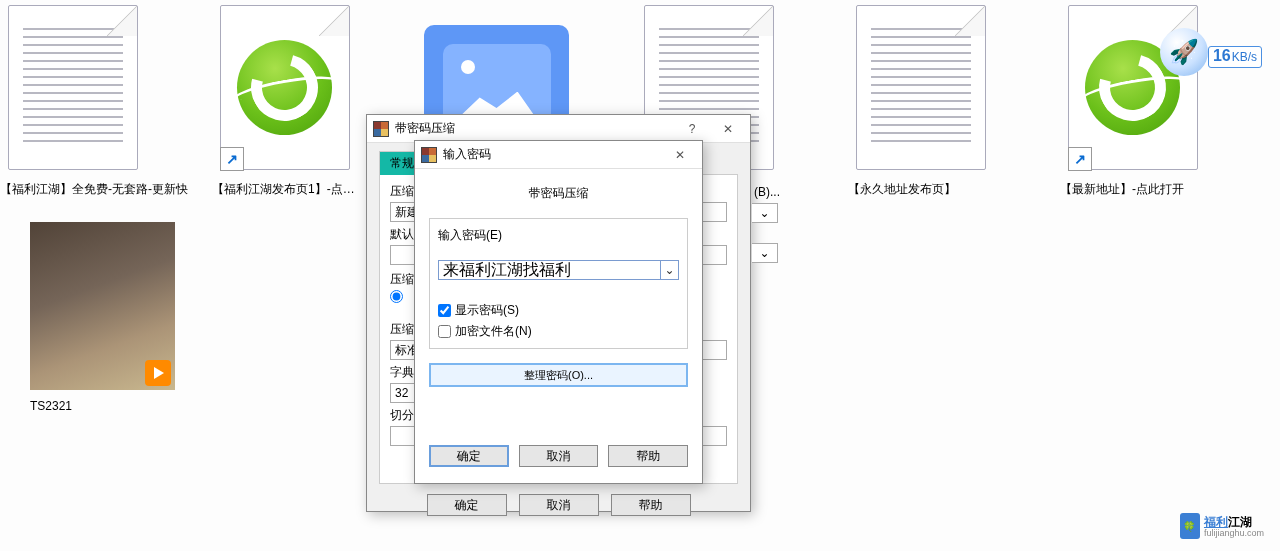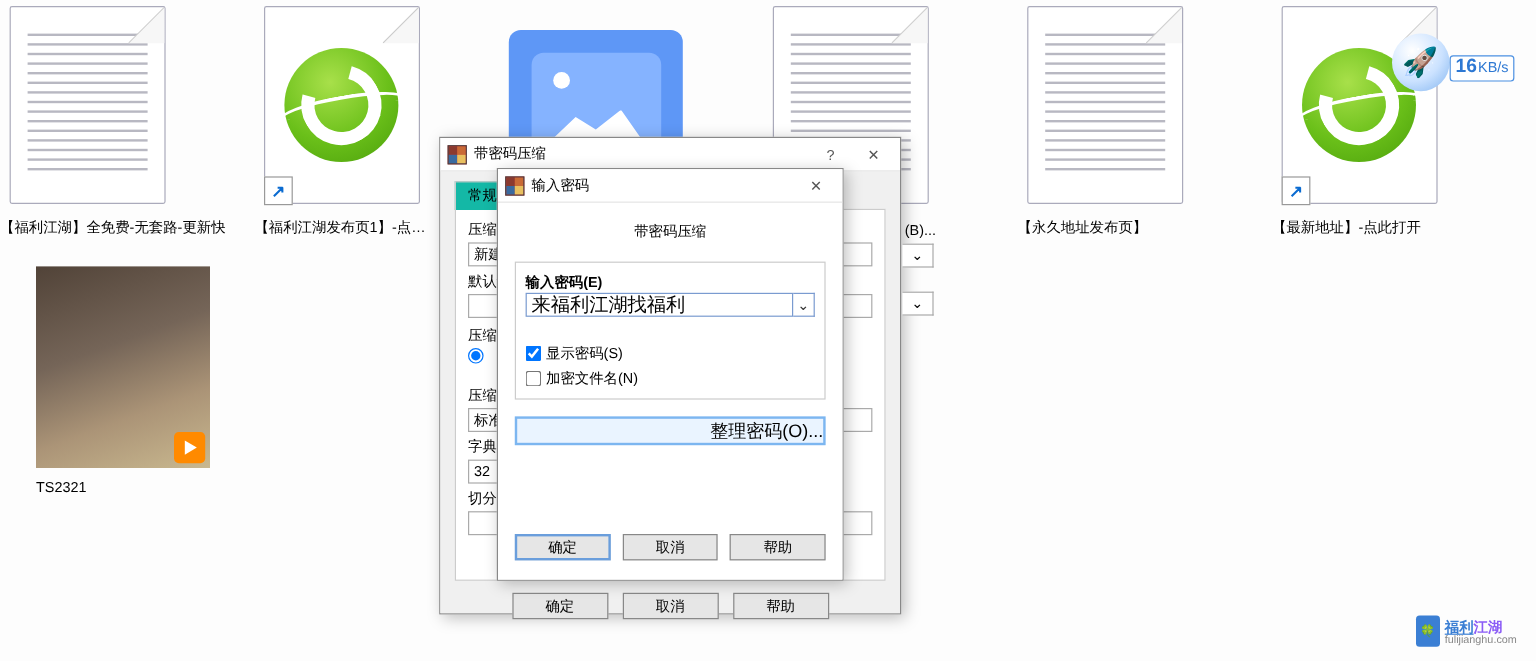--- a/index.html
+++ b/index.html
@@ -55,35 +55,35 @@
     .dlg2 { left: 414px; top: 140px; width: 289px; height: 344px; z-index: 20; }
     .dlg2 .body { padding: 10px 14px; height: calc(100% - 28px); background:#fff; display:flex; flex-direction:column; }
     .dlg2 .ctr { text-align:center; font-size:12px; margin: 6px 0 16px; }
     .dlg2 fieldset { border: 1px solid #ccc; padding: 8px; margin-bottom: 14px; }
     .dlg2 .combo { display:flex; }
     .dlg2 .combo input { flex:1; height:20px; border:1px solid #7a9bd0; padding:0 4px; font-size:16px; }
     .dlg2 .combo .dd { width:18px; height:20px; border:1px solid #7a9bd0; border-left:none; display:flex; align-items:center; justify-content:center; cursor:pointer;}
     .dlg2 .combo .dd::after { content: '⌄'; font-size:12px; color:#333; }
     .dlg2 .chkrow { display:flex; align-items:center; gap:4px; margin-top:4px; font-size:12px; }
     .dlg2 input[type=checkbox]{ width:13px; height:13px; }
-    .dlg2 .wide-btn { width: 100%; height: 24px; border: 2px solid #7cb6f0; background: #eaf4ff; font-size: 15px; cursor:pointer;text-align:right; }
+    .dlg2 .wide-btn { width: 100%; height: 24px; border: 2px solid #7cb6f0; background: #eaf4ff; font-size: 11px; cursor:pointer; }
     .dlg2 .buttons { display:flex; gap:10px; justify-content:center; margin-top:auto; margin-bottom:6px;}
     .dlg2 .buttons button:first-child { border: 2px solid #6a9edc; }
     
     .rocket { position:absolute; top:28px; right:72px; width:48px; height:48px; border-radius:50%; background: radial-gradient(circle at 35% 30%, #fff, #cbe2ff 55%, #7fb3ef); display:flex; align-items:center; justify-content:center;}
     .rocket::after { content: '🚀'; font-size: 24px; filter: hue-rotate(180deg); }
     .speed-badge { position:absolute; top:46px; right:18px; width:54px; height:22px; border:1px solid #4b90e2; border-radius: 3px; background:#fff; display:flex; align-items:baseline; justify-content:center; color:#2d78d3; font-size:10px; }
     .speed-badge .n { font-size: 16px; font-weight:bold; margin-right:1px; }
     
     .watermark { position:absolute; bottom: 12px; right: 16px; display:flex; align-items:center; gap:4px; }
     .watermark .wm-logo { width: 20px; height:26px; background:#3b7fd4; border-radius: 3px; display:flex; align-items:center; justify-content:center; color:#fff; font-size:10px;}
     .watermark .wm-logo::after { content:'🍀'; }
     .watermark .wm-txt { display:flex; flex-direction:column; line-height:1; }
     .watermark .wm-main { font-size:14px; font-weight:bold; }
-    .watermark .wm-main .a { color:#3b7fd4;text-decoration:underline;} .watermark .wm-main .b{color:#8b5cf6;}
+    .watermark .wm-main .a { color:#3b7fd4;text-decoration:underline;} .watermark .wm-main .b{color:#000000;font-family:Liberation Mono, monospace;}
     .watermark .wm-sub { font-size:9px; color:#888;}
   </style>
 </head>
 <body>
 
 <div class="desktop">
   <div class="file-icon">
     <div class="icon-body">
         <div class="txt-doc">
           <div class="txt-line"></div>
@@ -240,21 +240,21 @@
         <span style="background:#c96a36"></span>
         <span style="background:#3a6a9f"></span>
         <span style="background:#e8c060"></span>
       </div>
     <div class="title-text">输入密码</div>
     <div class="ctl">✕</div>
   </div>
   <div class="body">
     <div class="ctr">带密码压缩</div>
     <fieldset>
-      <div class="lbl" style="margin-bottom:0;font-weight:bold;">输入密码(E)</div>
+      <div class="lbl" style="margin-bottom:16px;">输入密码(E)</div>
       <div class="combo">
         <input type="text" value="来福利江湖找福利" style="">
         <div class="dd"></div>
       </div>
       <div style="height:18px;"></div>
       <label class="chkrow">
           <input type="checkbox" checked="" style="">
           <span>显示密码(S)</span>
         </label>
       <label class="chkrow">

